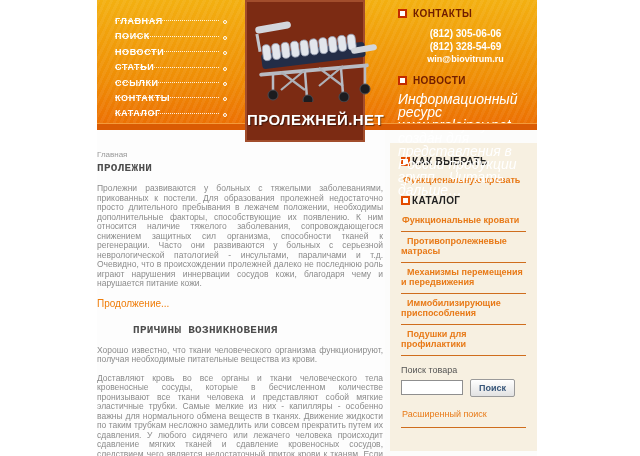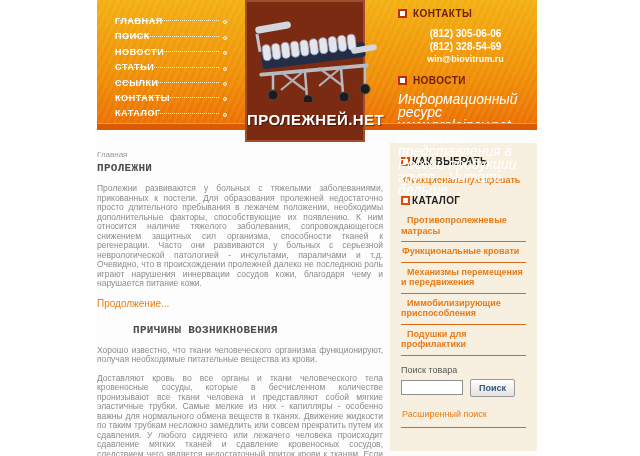--- a/index.html
+++ b/index.html
@@ -210,22 +210,22 @@
         </div>
         <a class="sb-link">Функциональную кровать</a>
       </div>
 
       <div style="margin-top:10px;">
         <div class="sb-title">
           <span class="sq"></span>
           <span>КАТАЛОГ</span>
         </div>
         <div class="catalog">
+          <a class="cat-item first">Функциональные кровати</a>
           <a class="cat-item">Противопролежневые матрасы</a>
-          <a class="cat-item first">Функциональные кровати</a>
           <a class="cat-item">Механизмы перемещения и передвижения</a>
           <a class="cat-item">Иммобилизирующие приспособления</a>
           <a class="cat-item">Подушки для профилактики</a>
         </div>
       </div>
 
       <div class="prod-search">
         <div class="ps-label">Поиск товара</div>
         <div class="ps-row">
           <input class="ps-input" type="text" style="">

